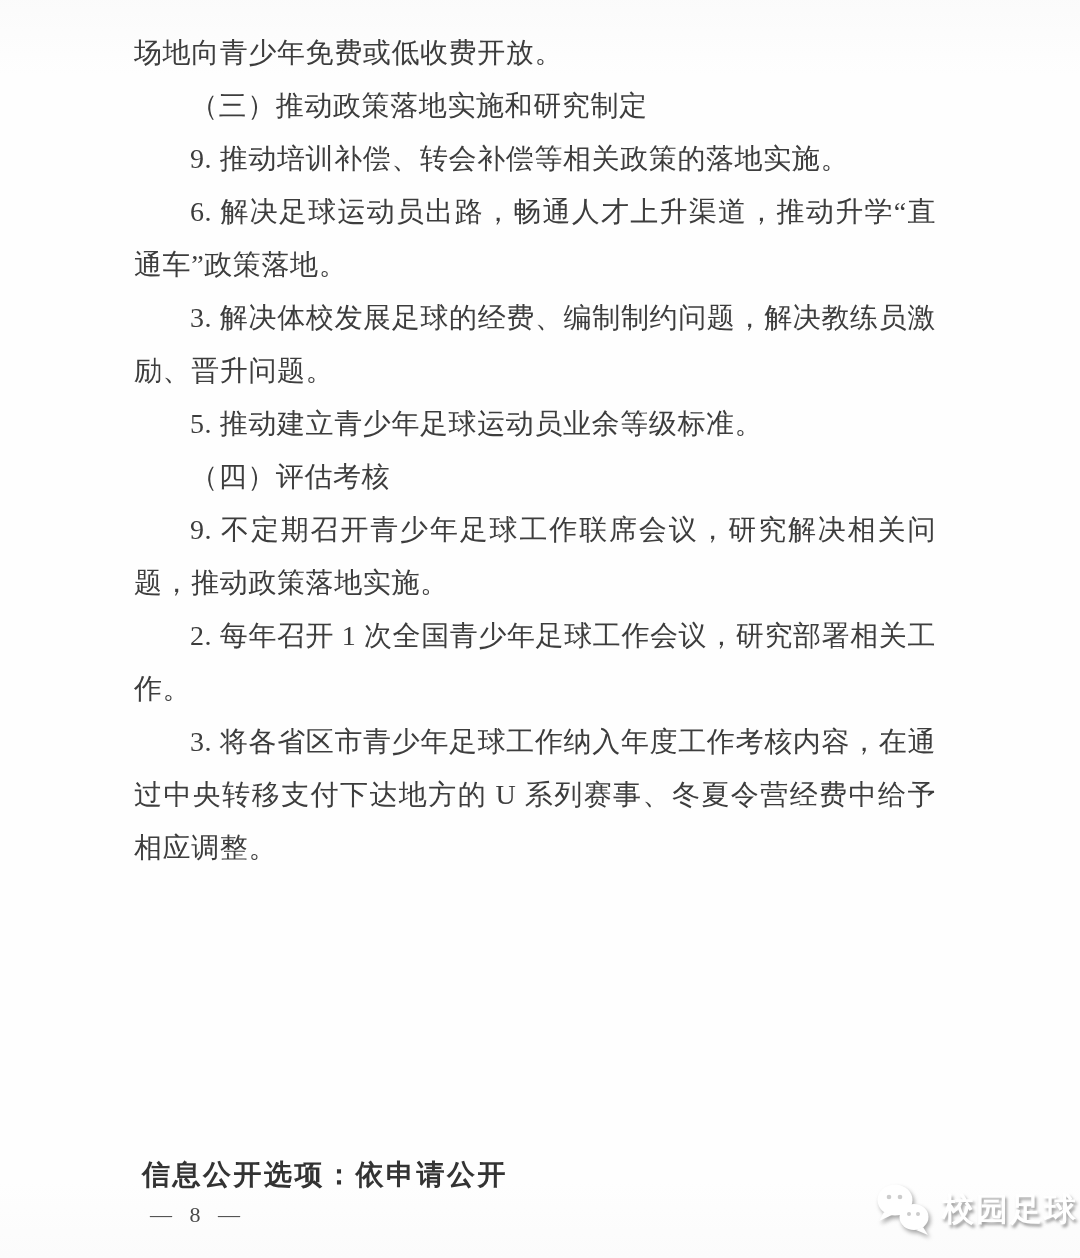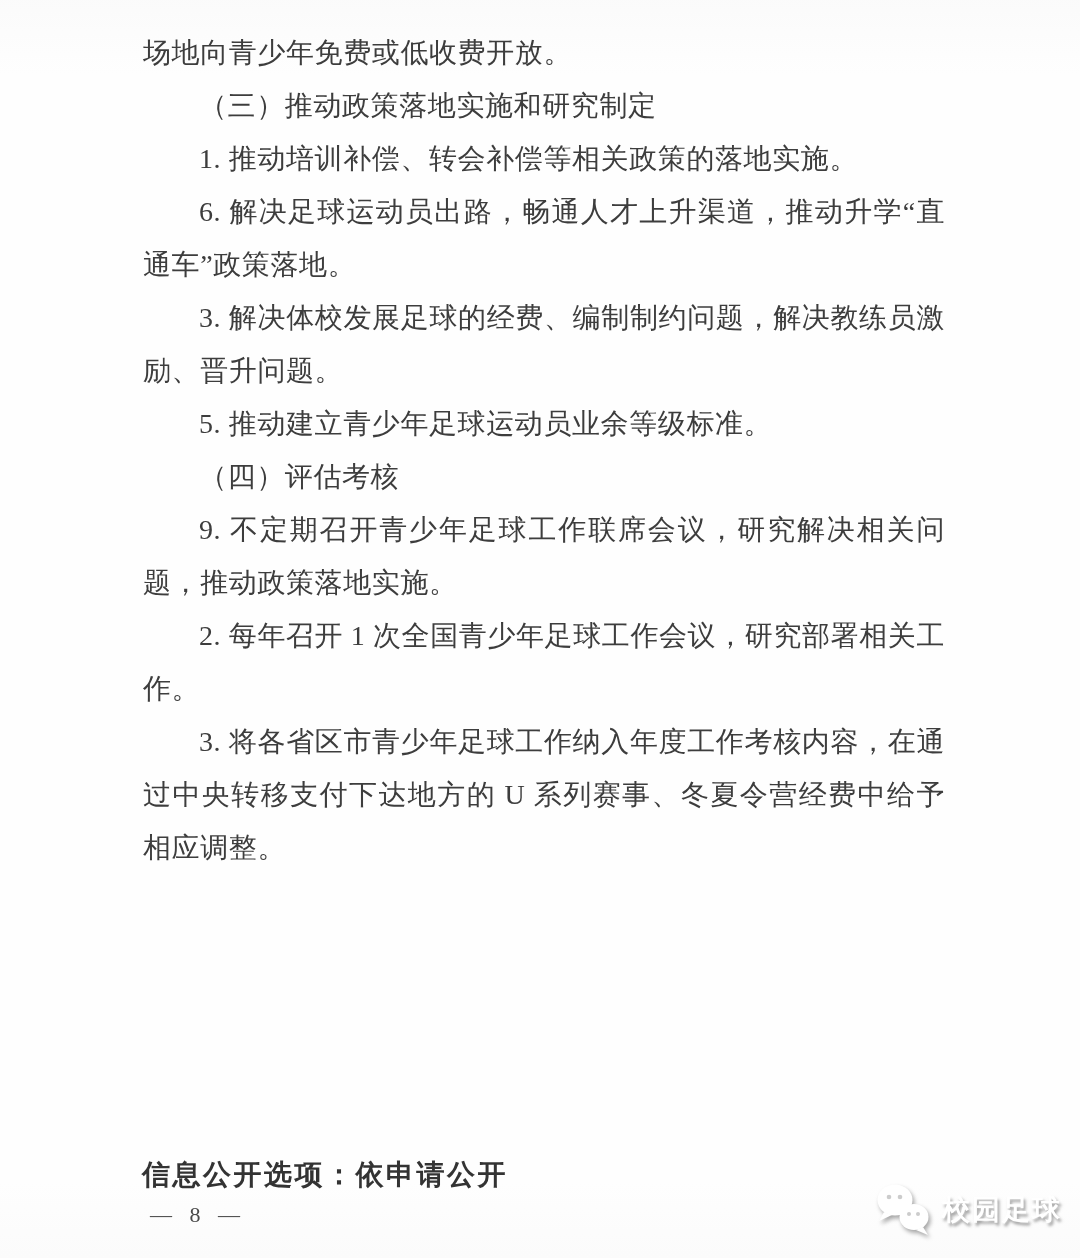--- a/index.html
+++ b/index.html
@@ -18,21 +18,21 @@
   
   .page::before {
     content: "";
     position: absolute;
     inset: 0;
     background: linear-gradient(180deg, rgba(240,240,240,0.25) 0%, rgba(255,255,255,0) 6%, rgba(255,255,255,0) 94%, rgba(242,242,242,0.25) 100%);
     pointer-events: none;
   }
   .doc-body {
     position: absolute;
-    left: 143px;
+    left: 134px;
     top: 26px;
     width: 802px;
     font-size: 28px;
     line-height: 53px;
     letter-spacing: 0.6px;
     color: #3d3d3d;
     text-align: justify;
   }
   .para {
     margin: 0;
@@ -70,36 +70,36 @@
     display: inline-block;
     width: 64px;
     height: 64px;
   }
   .wm-icon svg {
     filter: drop-shadow(2px 3px 2px rgba(150,150,150,0.85));
   }
   .wm-label {
     font-family: Liberation Sans, sans-serif;
     font-weight: bold;
-    font-size: 28px;
+    font-size: 32px;
     letter-spacing: 2px;
     color: #ffffff;
     text-shadow: 2px 3px 3px rgba(140,140,140,0.8);
     white-space: nowrap;
   }
 </style>
 </head>
 <body>
 
 <div class="page">
 
   <main class="doc-body">
     <p class="para">场地向青少年免费或低收费开放。</p>
     <p class="para indent">（三）推动政策落地实施和研究制定</p>
-    <p class="para indent">1. 推动培训补偿、转会补偿等相关政策的落地实施。</p>
+    <p class="para indent">9. 推动培训补偿、转会补偿等相关政策的落地实施。</p>
     <p class="para indent">6. 解决足球运动员出路，畅通人才上升渠道，推动升学“直通车”政策落地。</p>
     <p class="para indent">3. 解决体校发展足球的经费、编制制约问题，解决教练员激励、晋升问题。</p>
     <p class="para indent">5. 推动建立青少年足球运动员业余等级标准。</p>
     <p class="para indent">（四）评估考核</p>
     <p class="para indent">9. 不定期召开青少年足球工作联席会议，研究解决相关问题，推动政策落地实施。</p>
     <p class="para indent">2. 每年召开 1 次全国青少年足球工作会议，研究部署相关工作。</p>
     <p class="para indent">3. 将各省区市青少年足球工作纳入年度工作考核内容，在通过中央转移支付下达地方的 U 系列赛事、冬夏令营经费中给予相应调整。</p>
   </main>
 
   <div class="footer-note">信息公开选项：依申请公开</div>

